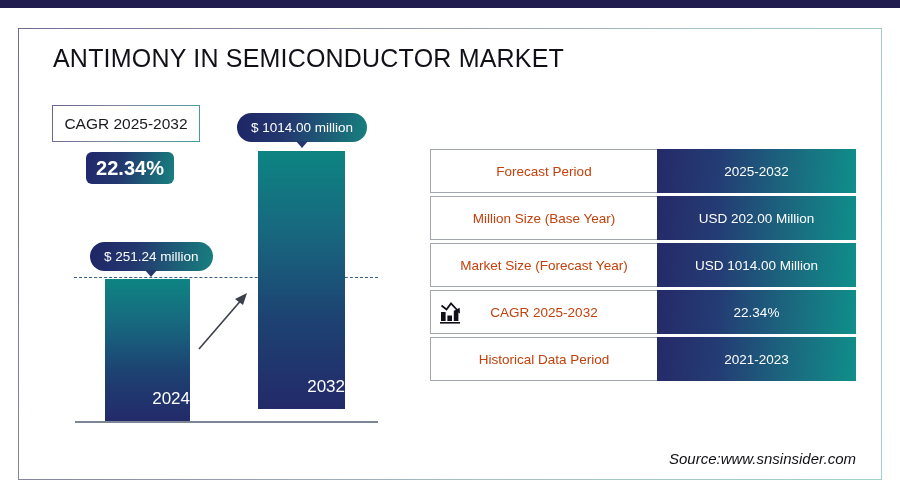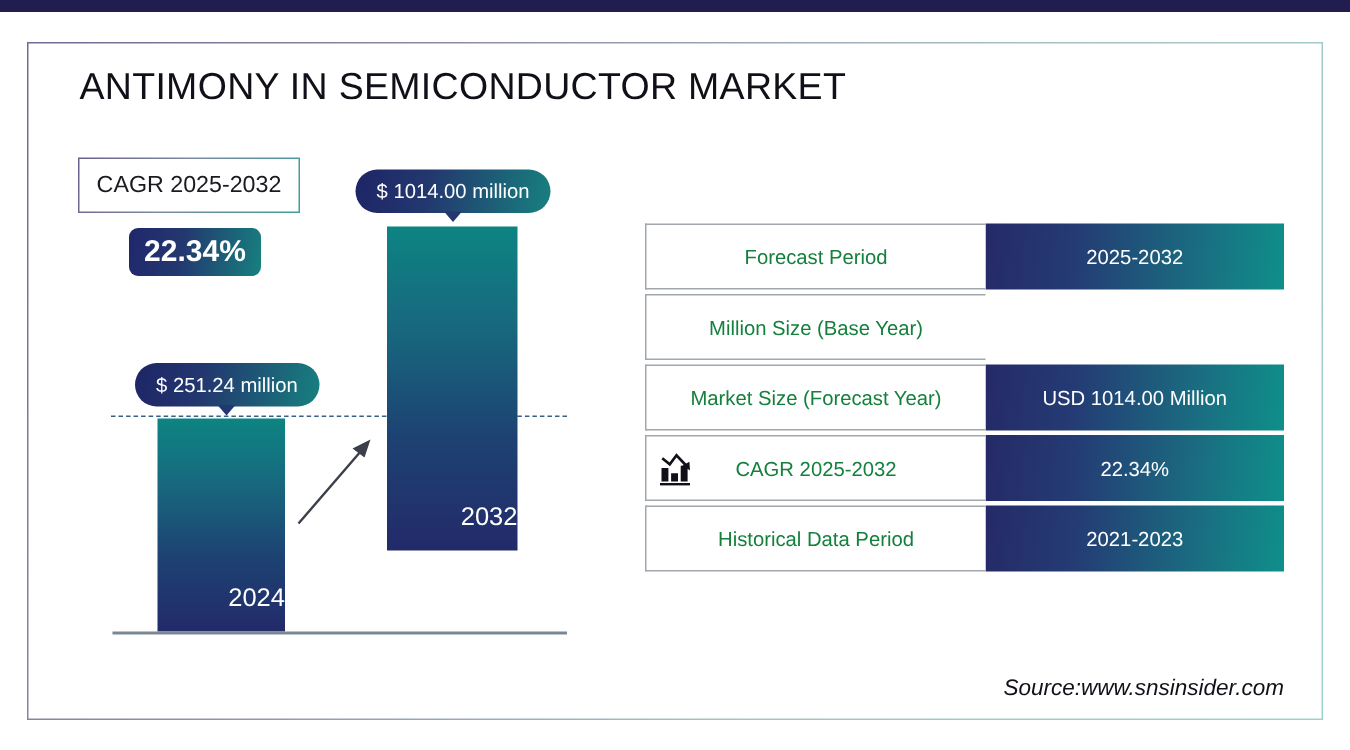--- a/index.html
+++ b/index.html
@@ -104,21 +104,21 @@
   .bar {
     position: absolute;
     background-image: linear-gradient(180deg, #0d8482 0%, #17697f 30%, #1d4272 65%, #232a6a 100%);
   }
   .bar-2024 {
     left: 105px; top: 279px;
     width: 85px; height: 142px;
   }
   .bar-2032 {
     left: 258px; top: 151px;
-    width: 87px; height: 216px;
+    width: 87px; height: 258px;
   }
   .bar-year {
     position: absolute;
     width: 100%;
     bottom: 12px;
     text-align: right;
     color: #ffffff;
     font-size: 17px;
   }
 
@@ -174,21 +174,21 @@
     border: 1px solid #a2a7ad;
     border-right: none;
     background: #ffffff;
     display: flex;
     align-items: center;
     justify-content: center;
     position: relative;
   }
   .cell-label span {
     font-size: 13.5px;
-    color: #15803d;
+    color: #c2410c;
   }
   .row-icon {
     position: absolute;
     left: 8px;
     top: 50%;
     margin-top: -13px;
     width: 26px;
     height: 26px;
   }
   .cell-value {
@@ -262,20 +262,23 @@
         <span>Forecast Period</span>
       </div>
       <div class="cell-value">
         <span>2025-2032</span>
       </div>
     </div>
 
     <div class="row">
       <div class="cell-label">
         <span>Million Size (Base Year)</span>
+      </div>
+      <div class="cell-value">
+        <span>USD 202.00 Million</span>
       </div>
     </div>
 
     <div class="row">
       <div class="cell-label">
         <span>Market Size (Forecast Year)</span>
       </div>
       <div class="cell-value">
         <span>USD 1014.00 Million</span>
       </div>

